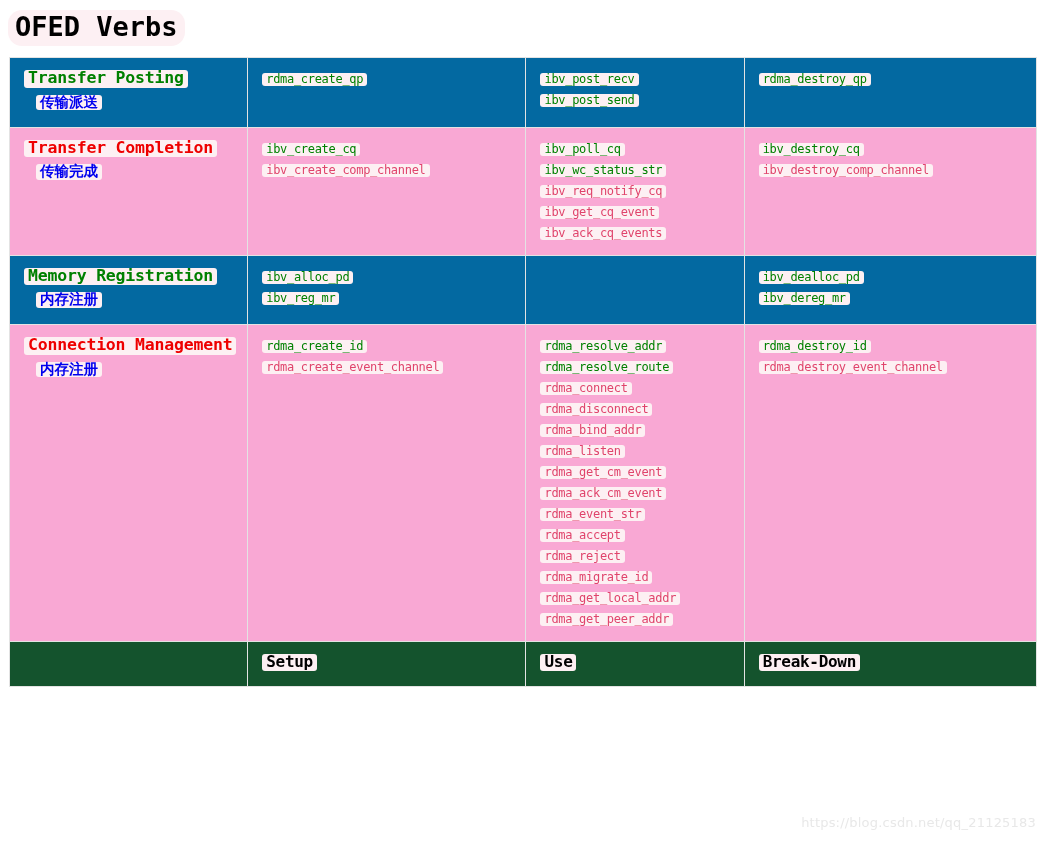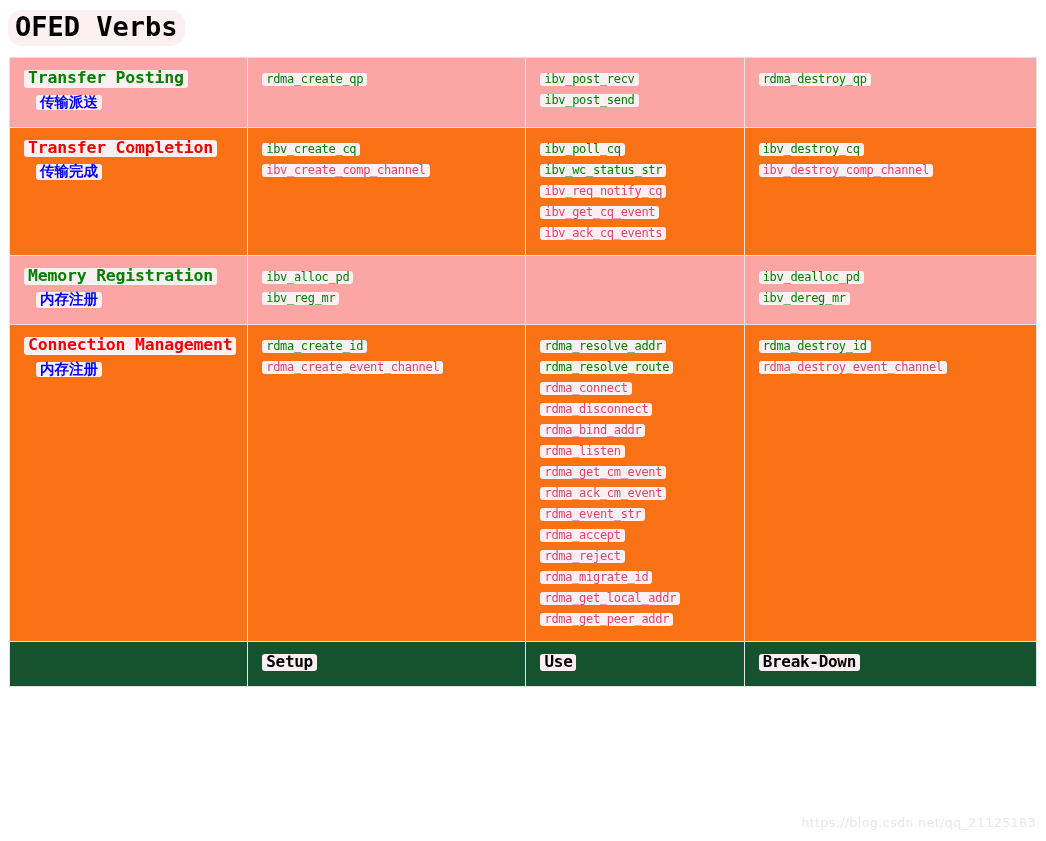--- a/index.html
+++ b/index.html
@@ -45,22 +45,22 @@
   #verbs-table td {
     border: 1px solid #e3e3e3;
     vertical-align: top;
     padding: 10px 14px 12px 14px;
   }
   .col-cat   { width: 238px; }
   .col-setup { width: 278px; }
   .col-use   { width: 218px; }
   .col-break { width: 292px; }
 
-  tr.stripe td { background: #fca5a5; }
-  tr.plain  td { background: #f97316; text-decoration: underline; }
+  tr.stripe td { background: #0369a1; }
+  tr.plain  td { background: #f9a8d4; text-decoration: underline; }
 
   
   .chip {
     display: inline-block;
     background: #fdf0f3;
     border-radius: 3px;
     padding: 0px 4px 1px 4px;
     line-height: 1.0;
   }
   .cat-line {

